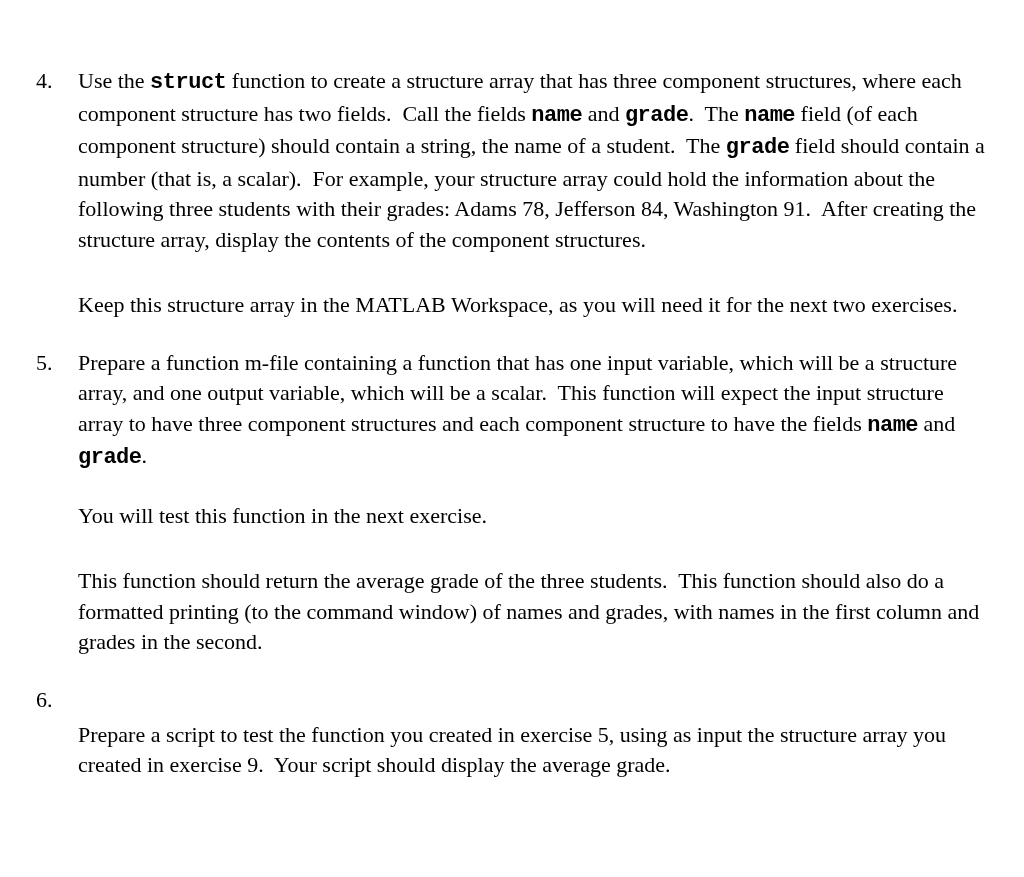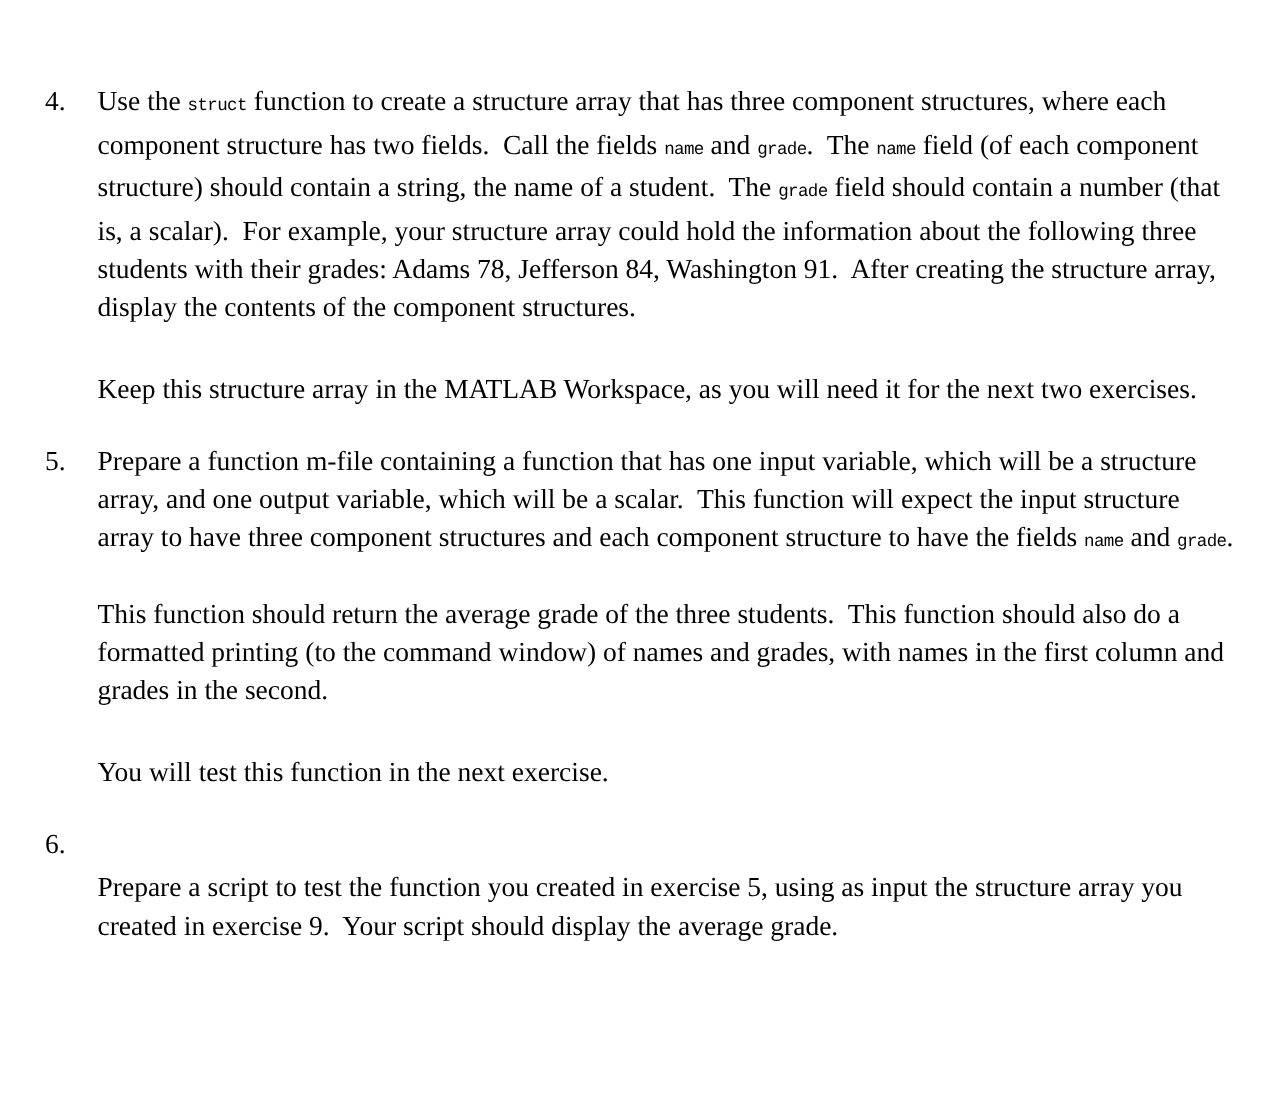--- a/index.html
+++ b/index.html
@@ -35,43 +35,43 @@
     margin: 0 0 27px 0;
     line-height: 30.5px;
     white-space: pre-wrap;
   }
   .item-body p:last-child {
     margin-bottom: 0;
     margin-top: 35px;
   }
   .code {
     font-family: "Liberation Mono", monospace;
-    font-weight: normal;
-    font-size: 14px;
+    font-weight: bold;
+    font-size: 22px;
     letter-spacing: -0.5px;
   }
 </style>
 </head>
 <body>
 
 <div class="page">
   <div id="doc-body">
       <div class="item">
         <div class="num">4.</div>
         <div class="item-body">
           <p><span class="txt">Use the </span><span class="code">struct</span><span class="txt"> function to create a structure array that has three component structures, where each component structure has two fields.  Call the fields </span><span class="code">name</span><span class="txt"> and </span><span class="code">grade</span><span class="txt">.  The </span><span class="code">name</span><span class="txt"> field (of each component structure) should contain a string, the name of a student.  The </span><span class="code">grade</span><span class="txt"> field should contain a number (that is, a scalar).  For example, your structure array could hold the information about the following three students with their grades: Adams 78, Jefferson 84, Washington 91.  After creating the structure array, display the contents of the component structures.</span></p>
           <p><span class="txt">Keep this structure array in the MATLAB Workspace, as you will need it for the next two exercises.</span></p>
         </div>
       </div>
       <div class="item">
         <div class="num">5.</div>
         <div class="item-body">
           <p><span class="txt">Prepare a function m-file containing a function that has one input variable, which will be a structure array, and one output variable, which will be a scalar.  This function will expect the input structure array to have three component structures and each component structure to have the fields </span><span class="code">name</span><span class="txt"> and </span><span class="code">grade</span><span class="txt">.</span></p>
+          <p><span class="txt">You will test this function in the next exercise.</span></p>
           <p><span class="txt">This function should return the average grade of the three students.  This function should also do a formatted printing (to the command window) of names and grades, with names in the first column and grades in the second.</span></p>
-          <p><span class="txt">You will test this function in the next exercise.</span></p>
         </div>
       </div>
       <div class="item">
         <div class="num">6.</div>
         <div class="item-body">
           <p><span class="txt">Prepare a script to test the function you created in exercise 5, using as input the structure array you created in exercise 9.  Your script should display the average grade.</span></p>
         </div>
       </div>
     </div>
 </div>

